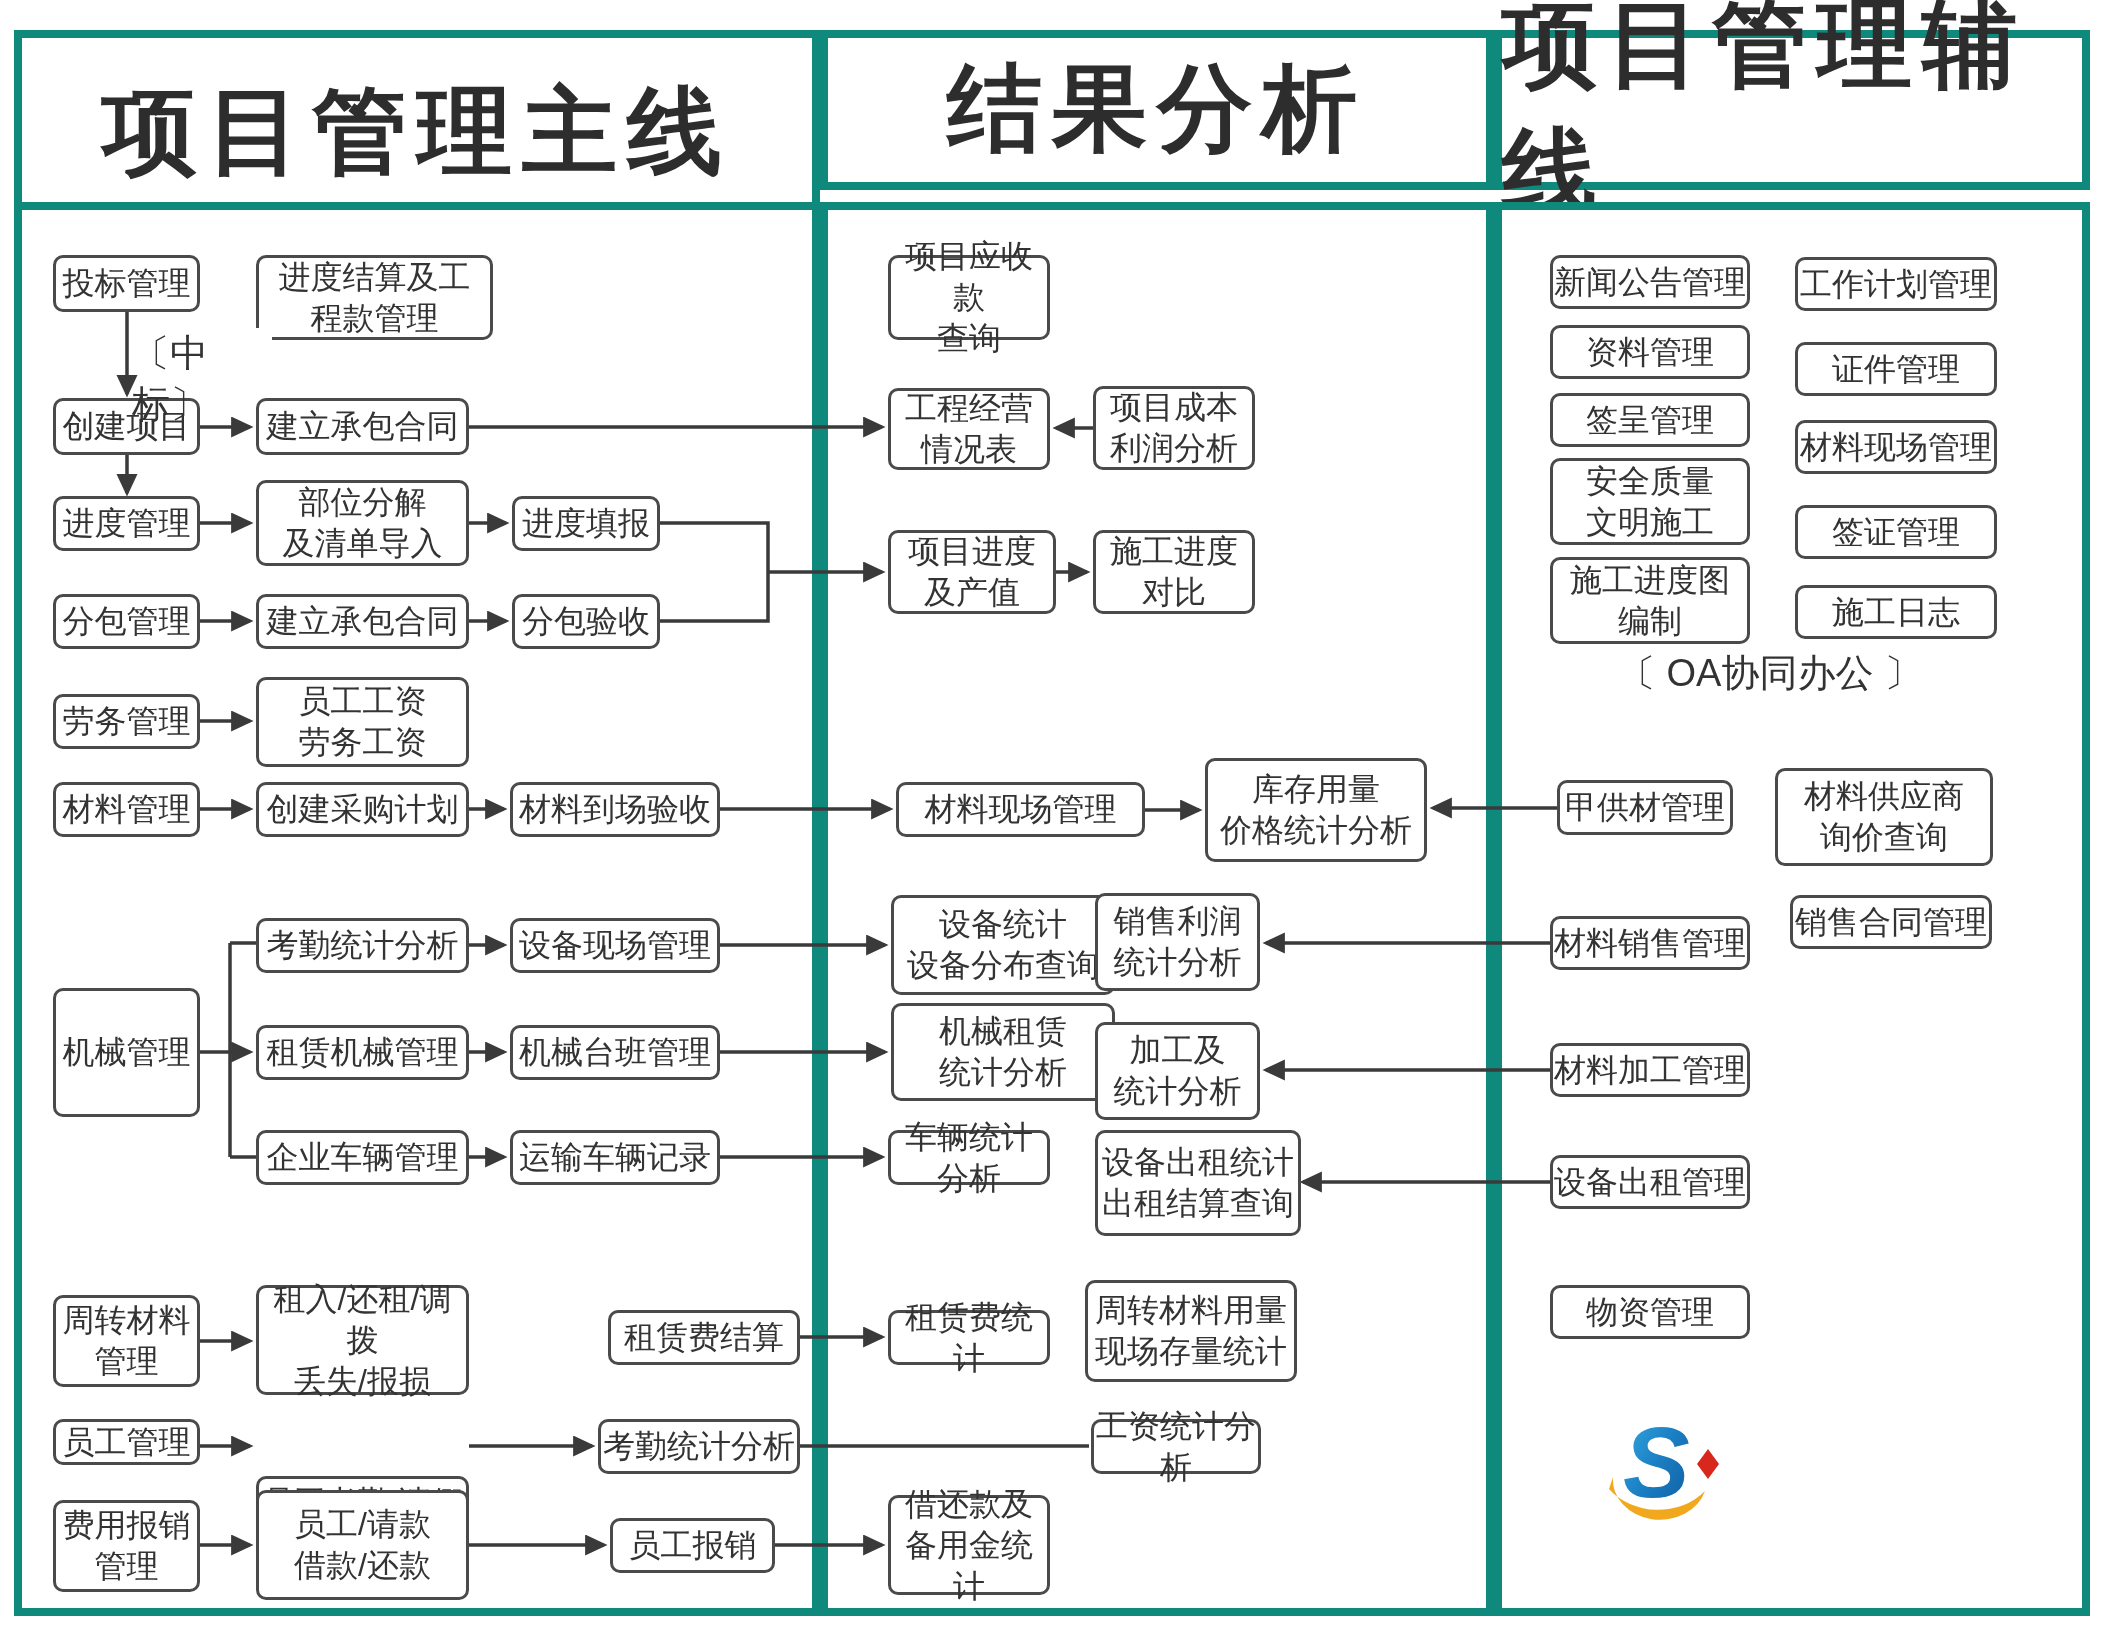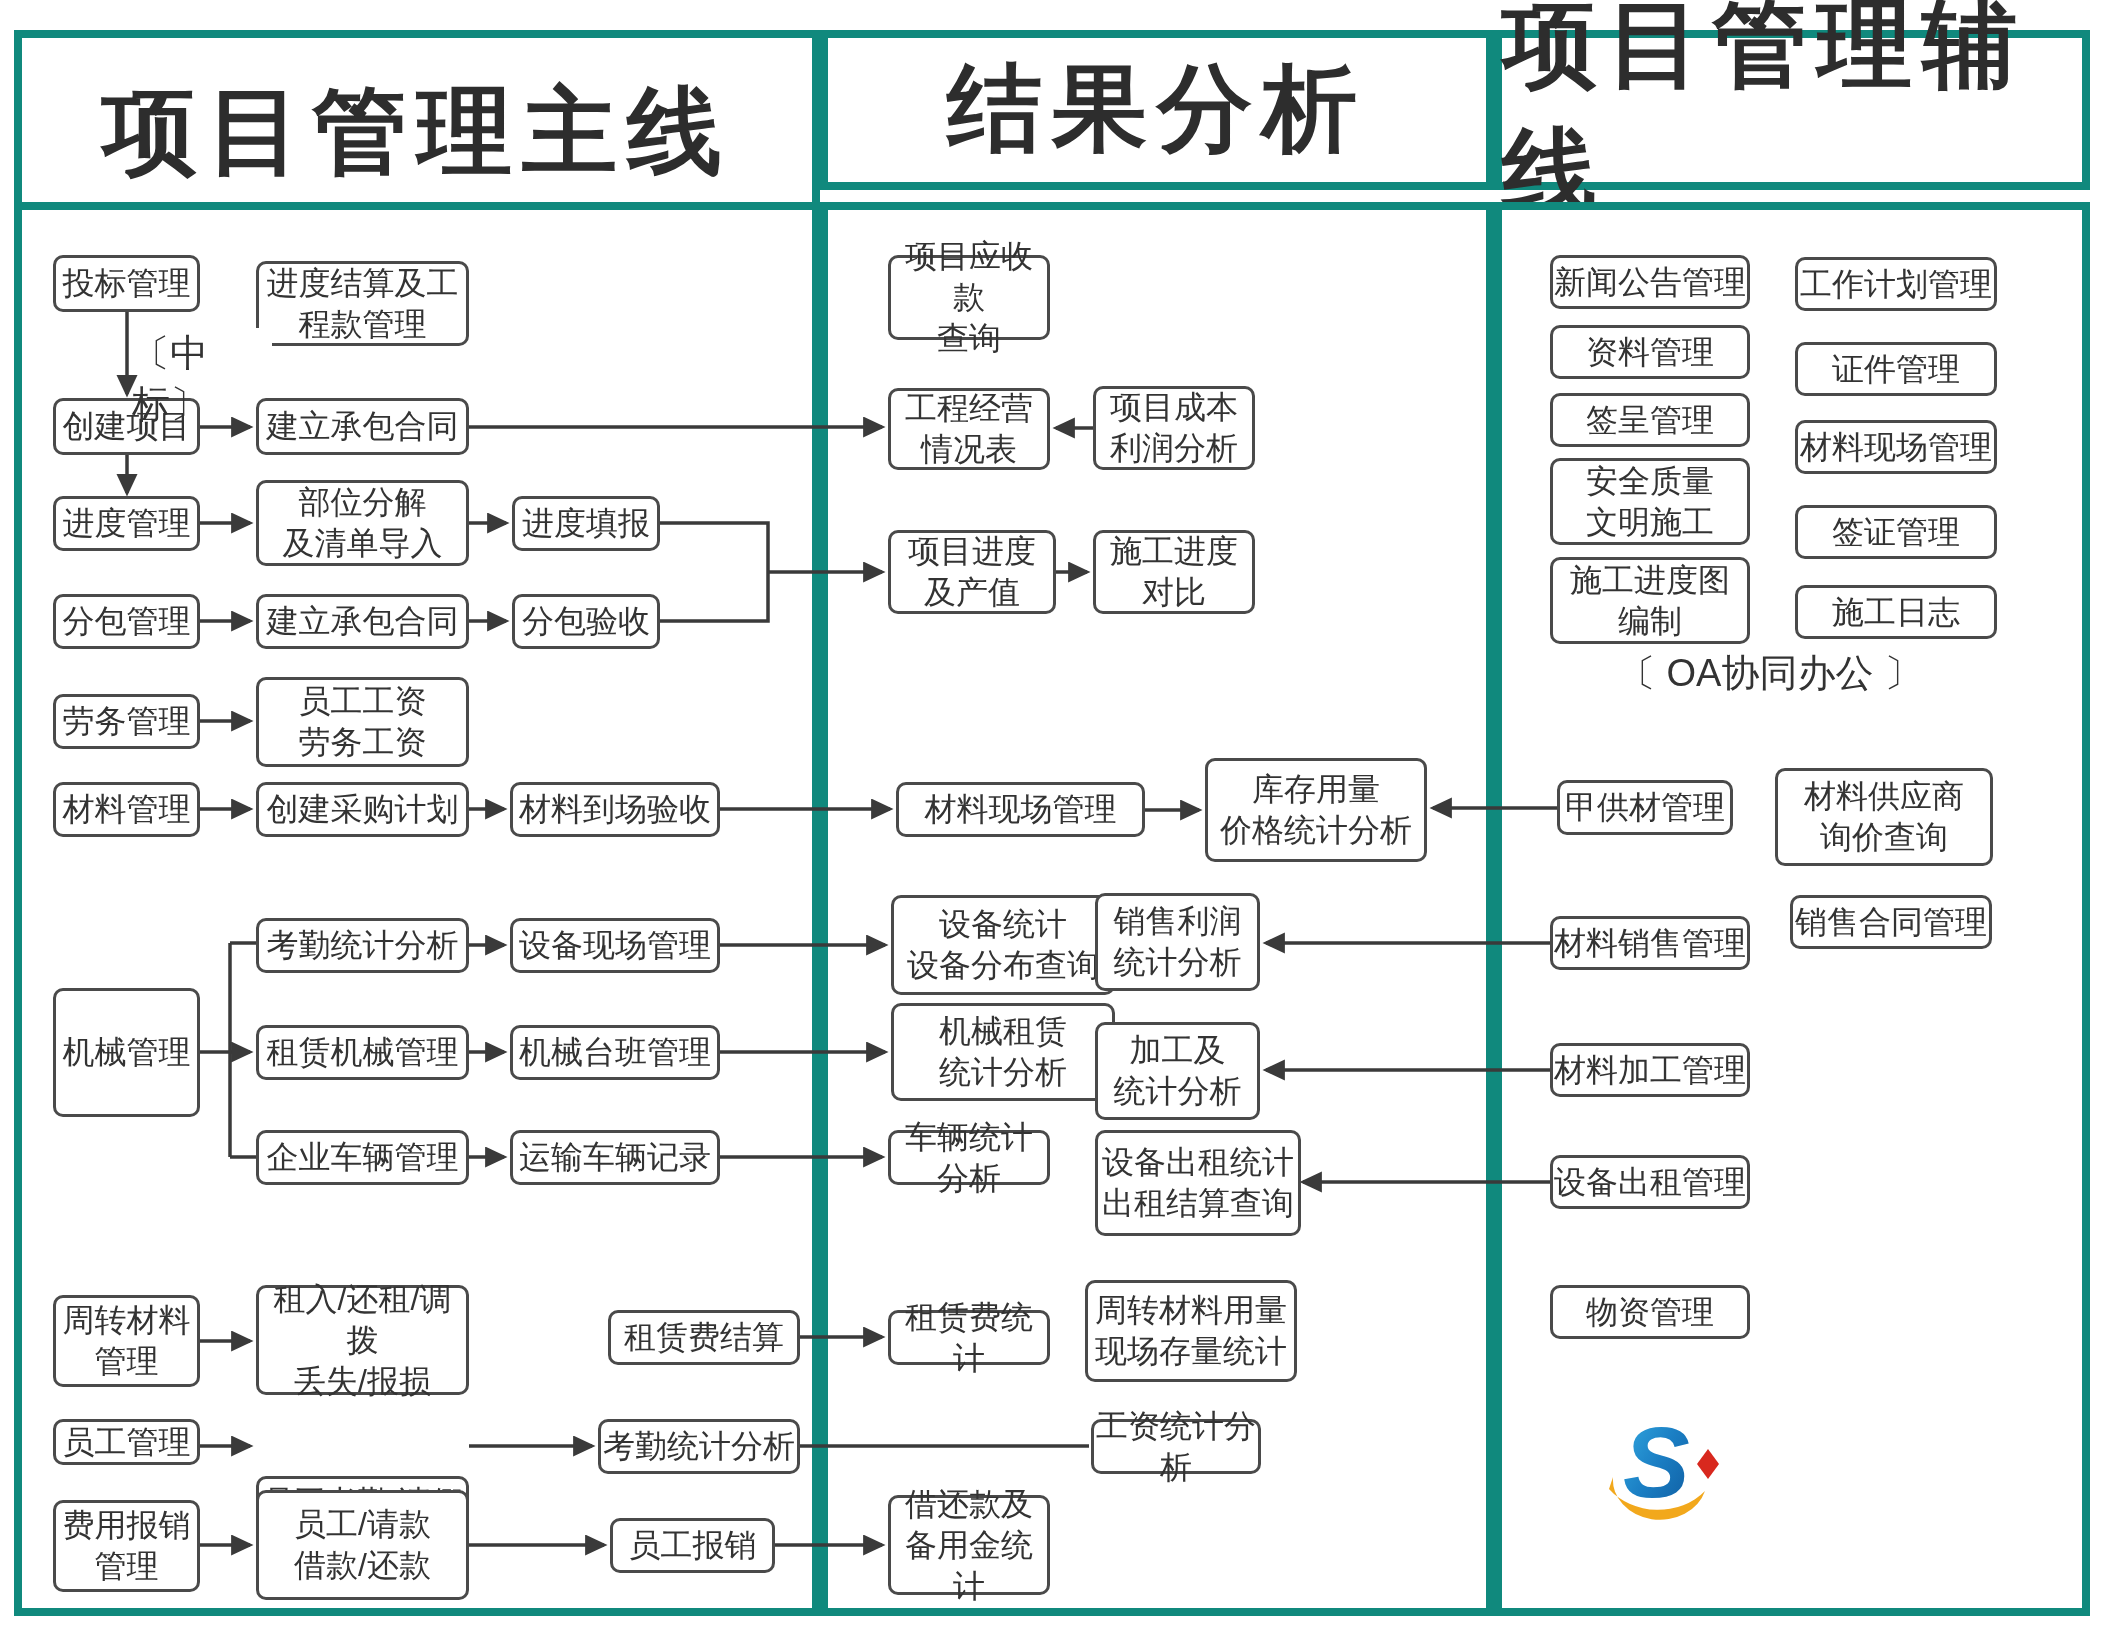--- a/index.html
+++ b/index.html
@@ -98,21 +98,21 @@
           <stop offset="1" stop-color="#0E5A9E"></stop>
         </linearGradient>
       </defs>
       <path d="M8,74 A47,40 0 0 0 100,88 A62,54 0 0 1 4,86 Z" fill="#F2A81C"></path>
       <text x="18" y="94" font-family="Liberation Sans, DejaVu Sans, sans-serif" font-style="italic" font-weight="bold" font-size="100" fill="url(#sg)">S</text>
       <path d="M103,46 l11,15 -11,15 -11,-15 z" fill="#D8281E"></path>
     </svg>
   </div>
 
 <div class="node" style="left: 53px; top: 255px; width: 147px; height: 57px;">投标管理</div>
-    <div class="node" style="left: 256px; top: 255px; width: 213px; height: 85px; margin-top: 6px;">进度结算及工
+    <div class="node" style="left: 256px; top: 255px; width: 237px; height: 85px;">进度结算及工
 程款管理</div>
     <div class="node" style="left: 53px; top: 398px; width: 147px; height: 57px;">创建项目</div>
     <div class="node" style="left: 256px; top: 398px; width: 213px; height: 57px;">建立承包合同</div>
     <div class="node" style="left: 53px; top: 496px; width: 147px; height: 55px;">进度管理</div>
     <div class="node" style="left: 256px; top: 480px; width: 213px; height: 86px;">部位分解
 及清单导入</div>
     <div class="node" style="left: 512px; top: 496px; width: 148px; height: 55px;">进度填报</div>
     <div class="node" style="left: 53px; top: 594px; width: 147px; height: 55px;">分包管理</div>
     <div class="node" style="left: 256px; top: 594px; width: 213px; height: 55px;">建立承包合同</div>
     <div class="node" style="left: 512px; top: 594px; width: 148px; height: 55px;">分包验收</div>

